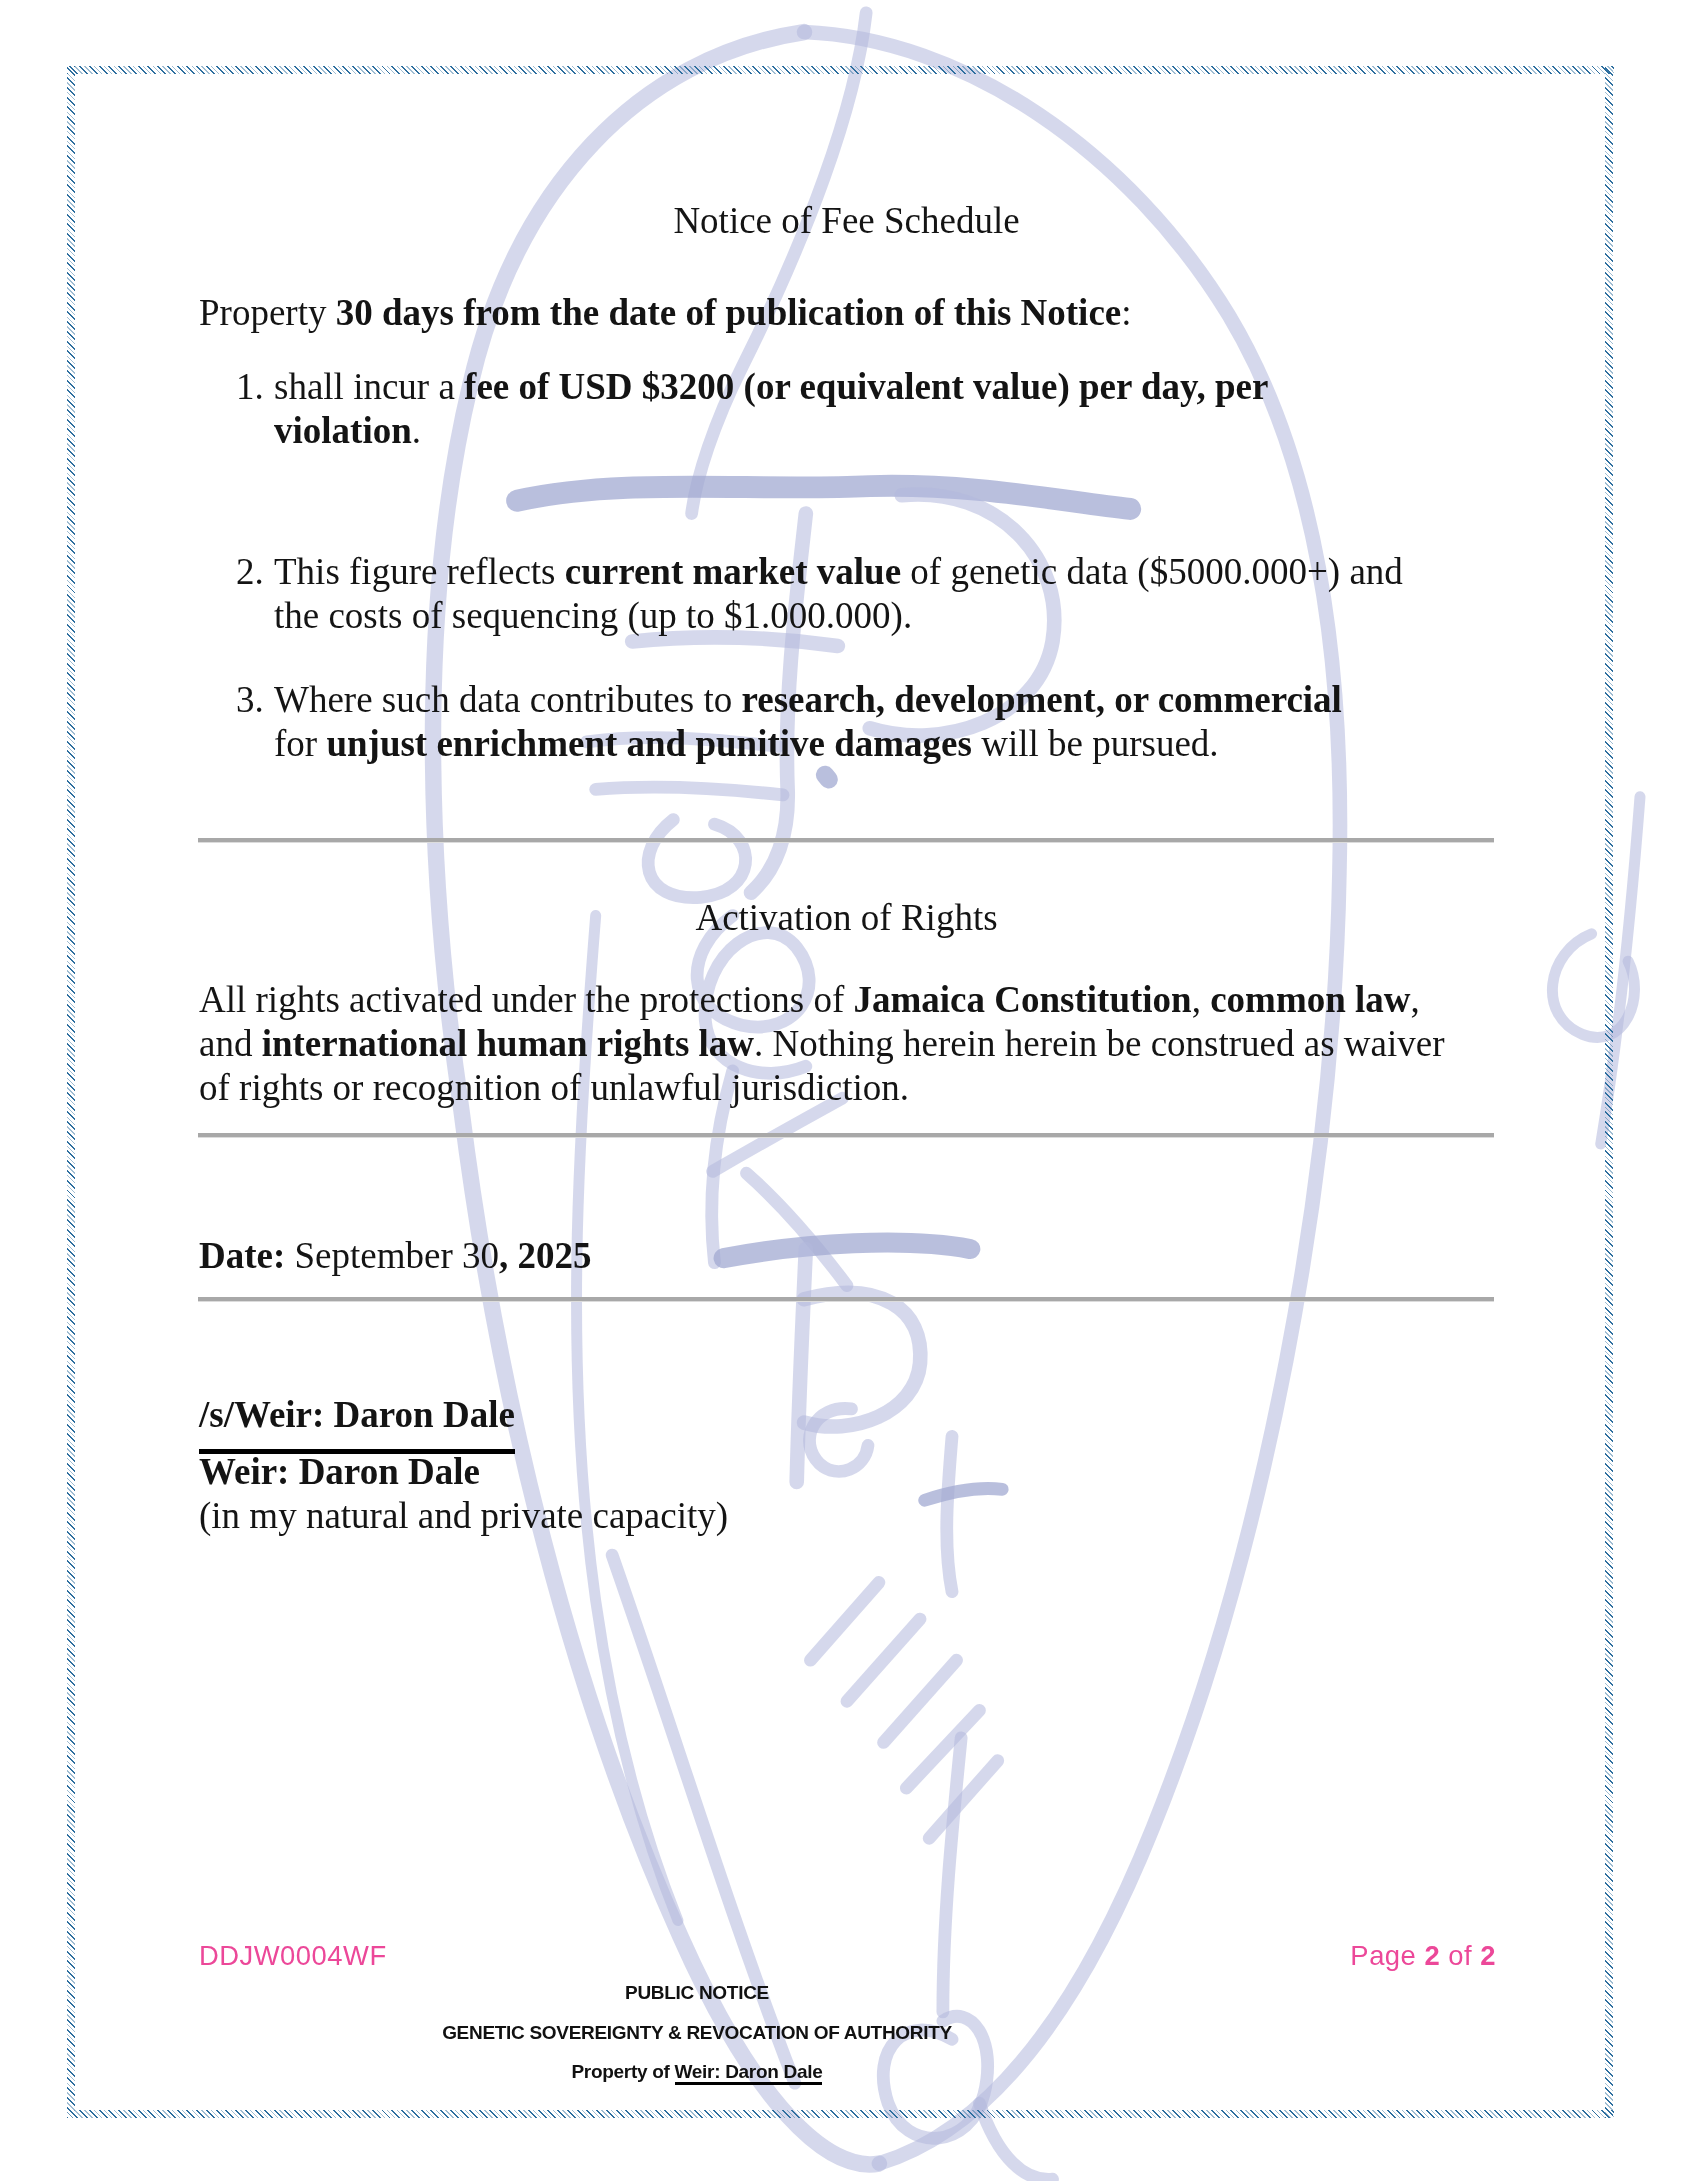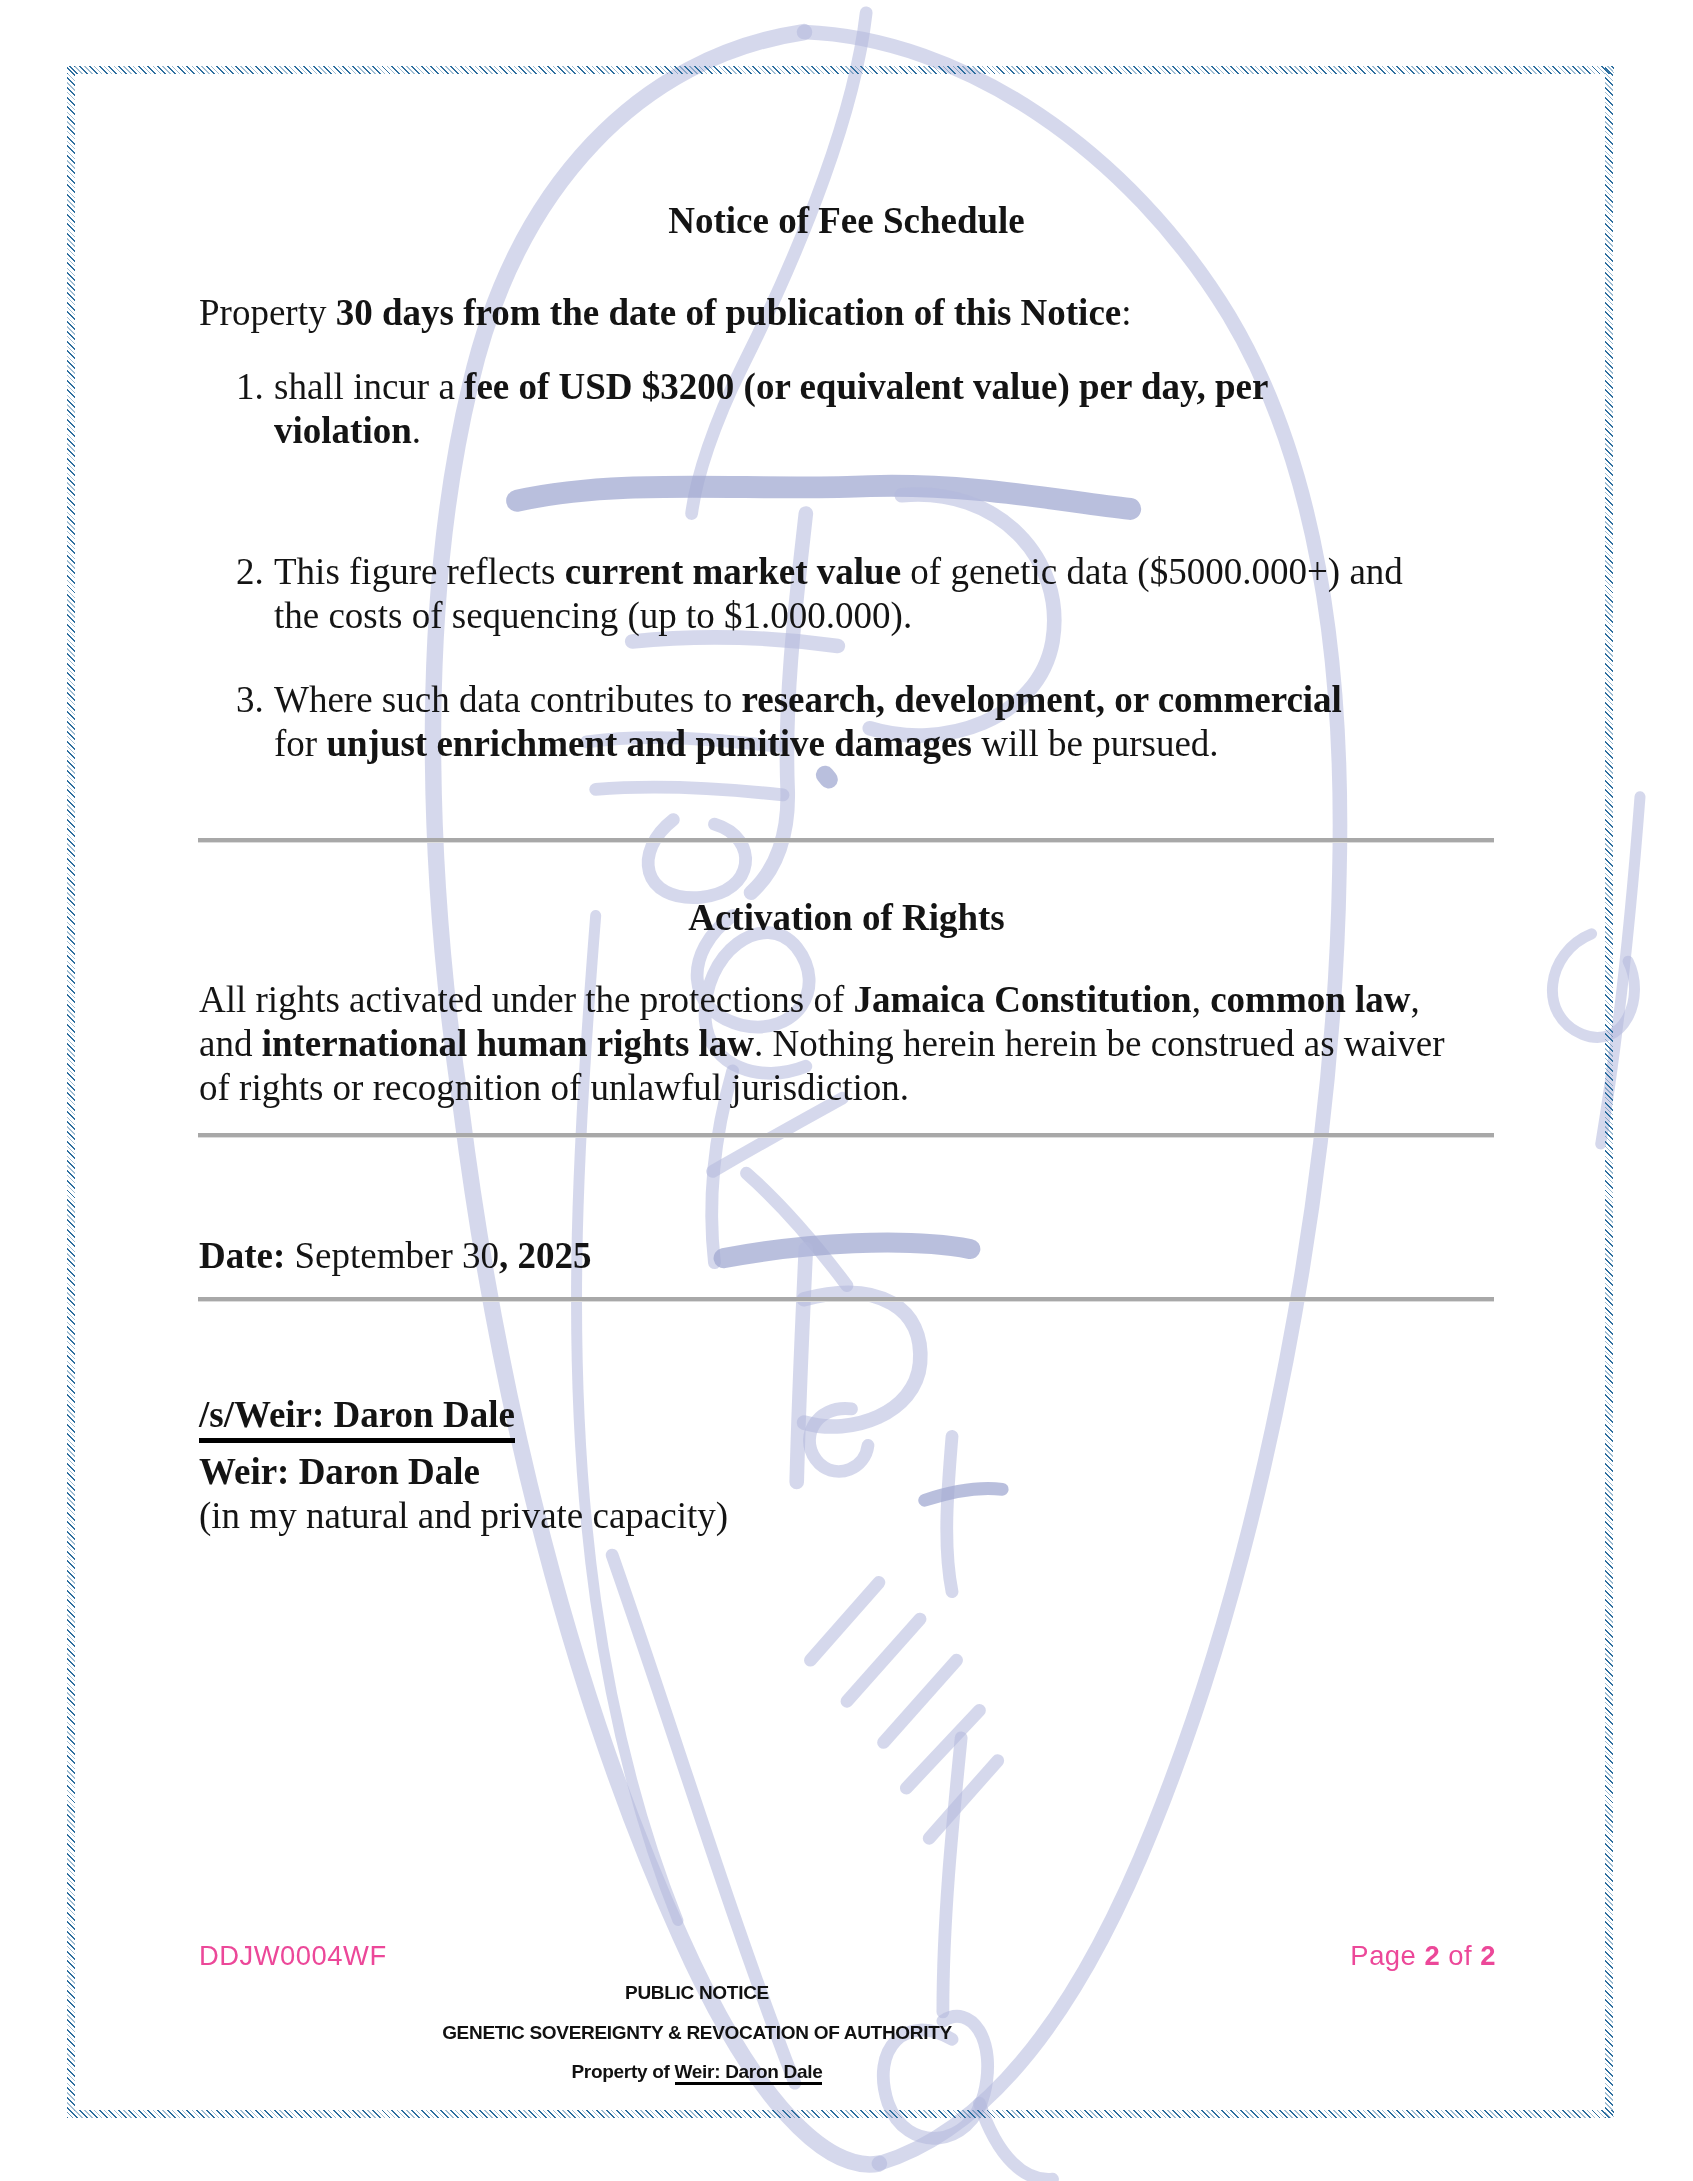--- a/index.html
+++ b/index.html
@@ -31,23 +31,23 @@
   .b-right{left:1605px;top:66px;width:8.2px;height:2052px;}
   
   .wm{position:absolute;left:0;top:0;z-index:0;pointer-events:none;}
   .wm path{fill:none;stroke:var(--watermark-blue);stroke-linecap:round;stroke-linejoin:round;opacity:.55;}
   .wm path.dk{stroke:#a2aad2;opacity:.75;}
   
   .block{position:absolute;left:199px;width:1295px;z-index:2;}
   .serif{font-size:37px;line-height:44px;}
   .center{text-align:center;}
   .bold,.b{font-weight:bold;}
-  .heading{font-weight:bold;font-size:37px;line-height:44px;}
+  .heading{font-weight:normal;font-size:37px;line-height:44px;}
   .line{white-space:nowrap;}
-  .u{border-bottom:5.5px solid #000;padding-bottom:3px;}
+  .u{border-bottom:5.5px solid #000;padding-bottom:14px;}
   .list-item{left:236px;width:1258px;}
   .num{position:absolute;left:0;top:0;}
   .li-lines{margin-left:38px;}
   .rule{
     position:absolute;left:198px;width:1296px;height:3.7px;
     background:var(--rule-gray);
     border-bottom:1.8px solid #dcdcdc;
     z-index:2;
   }
   

